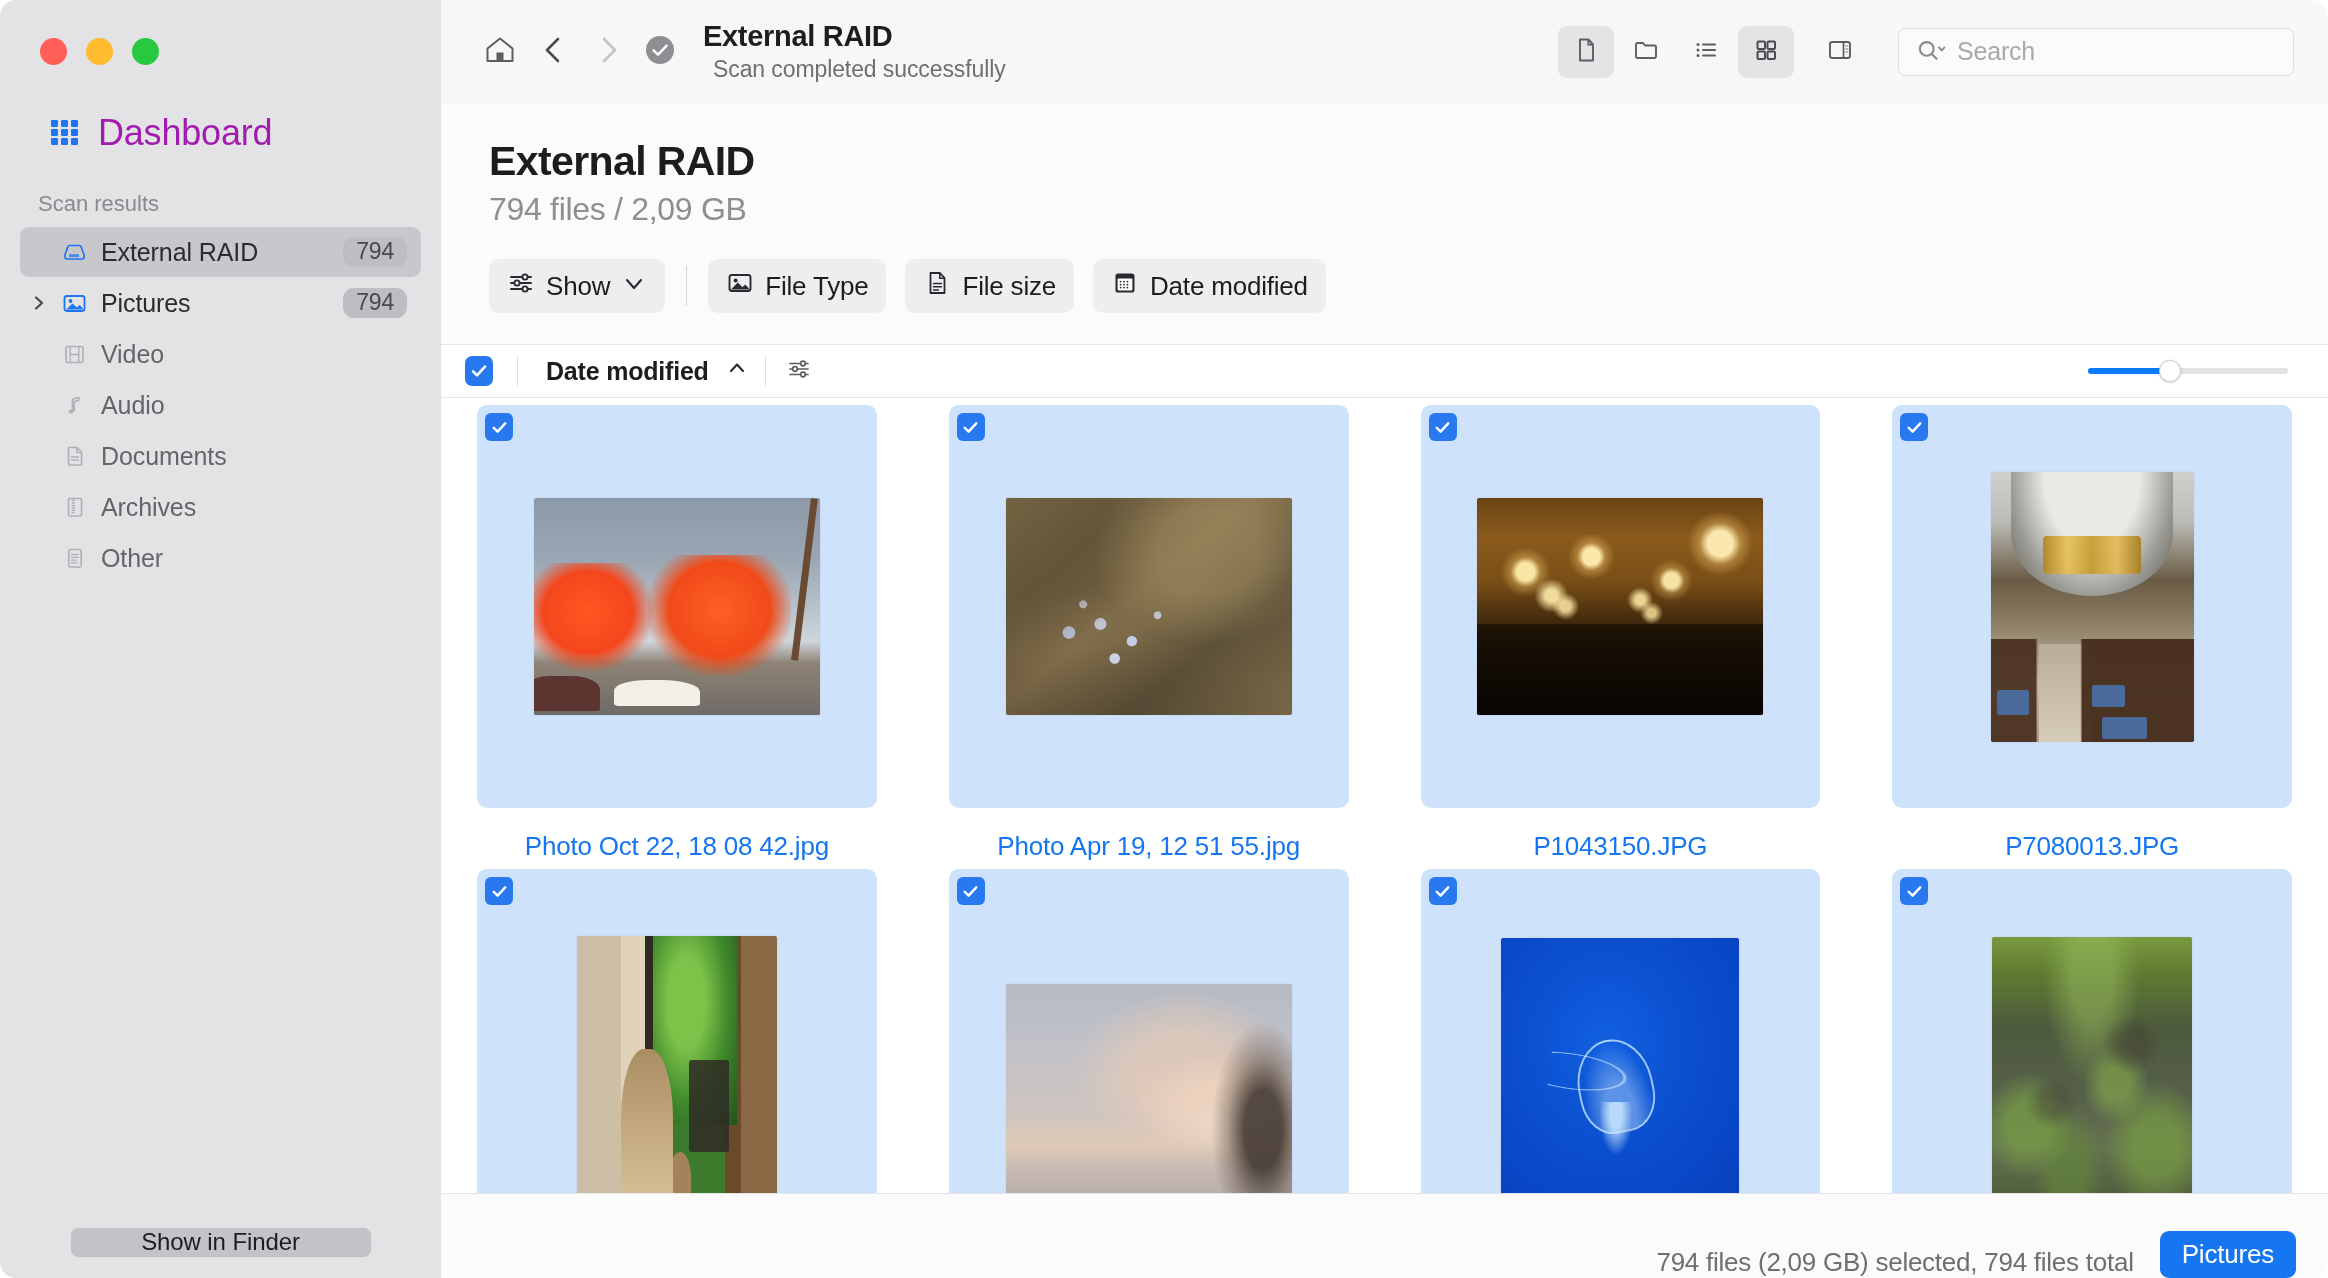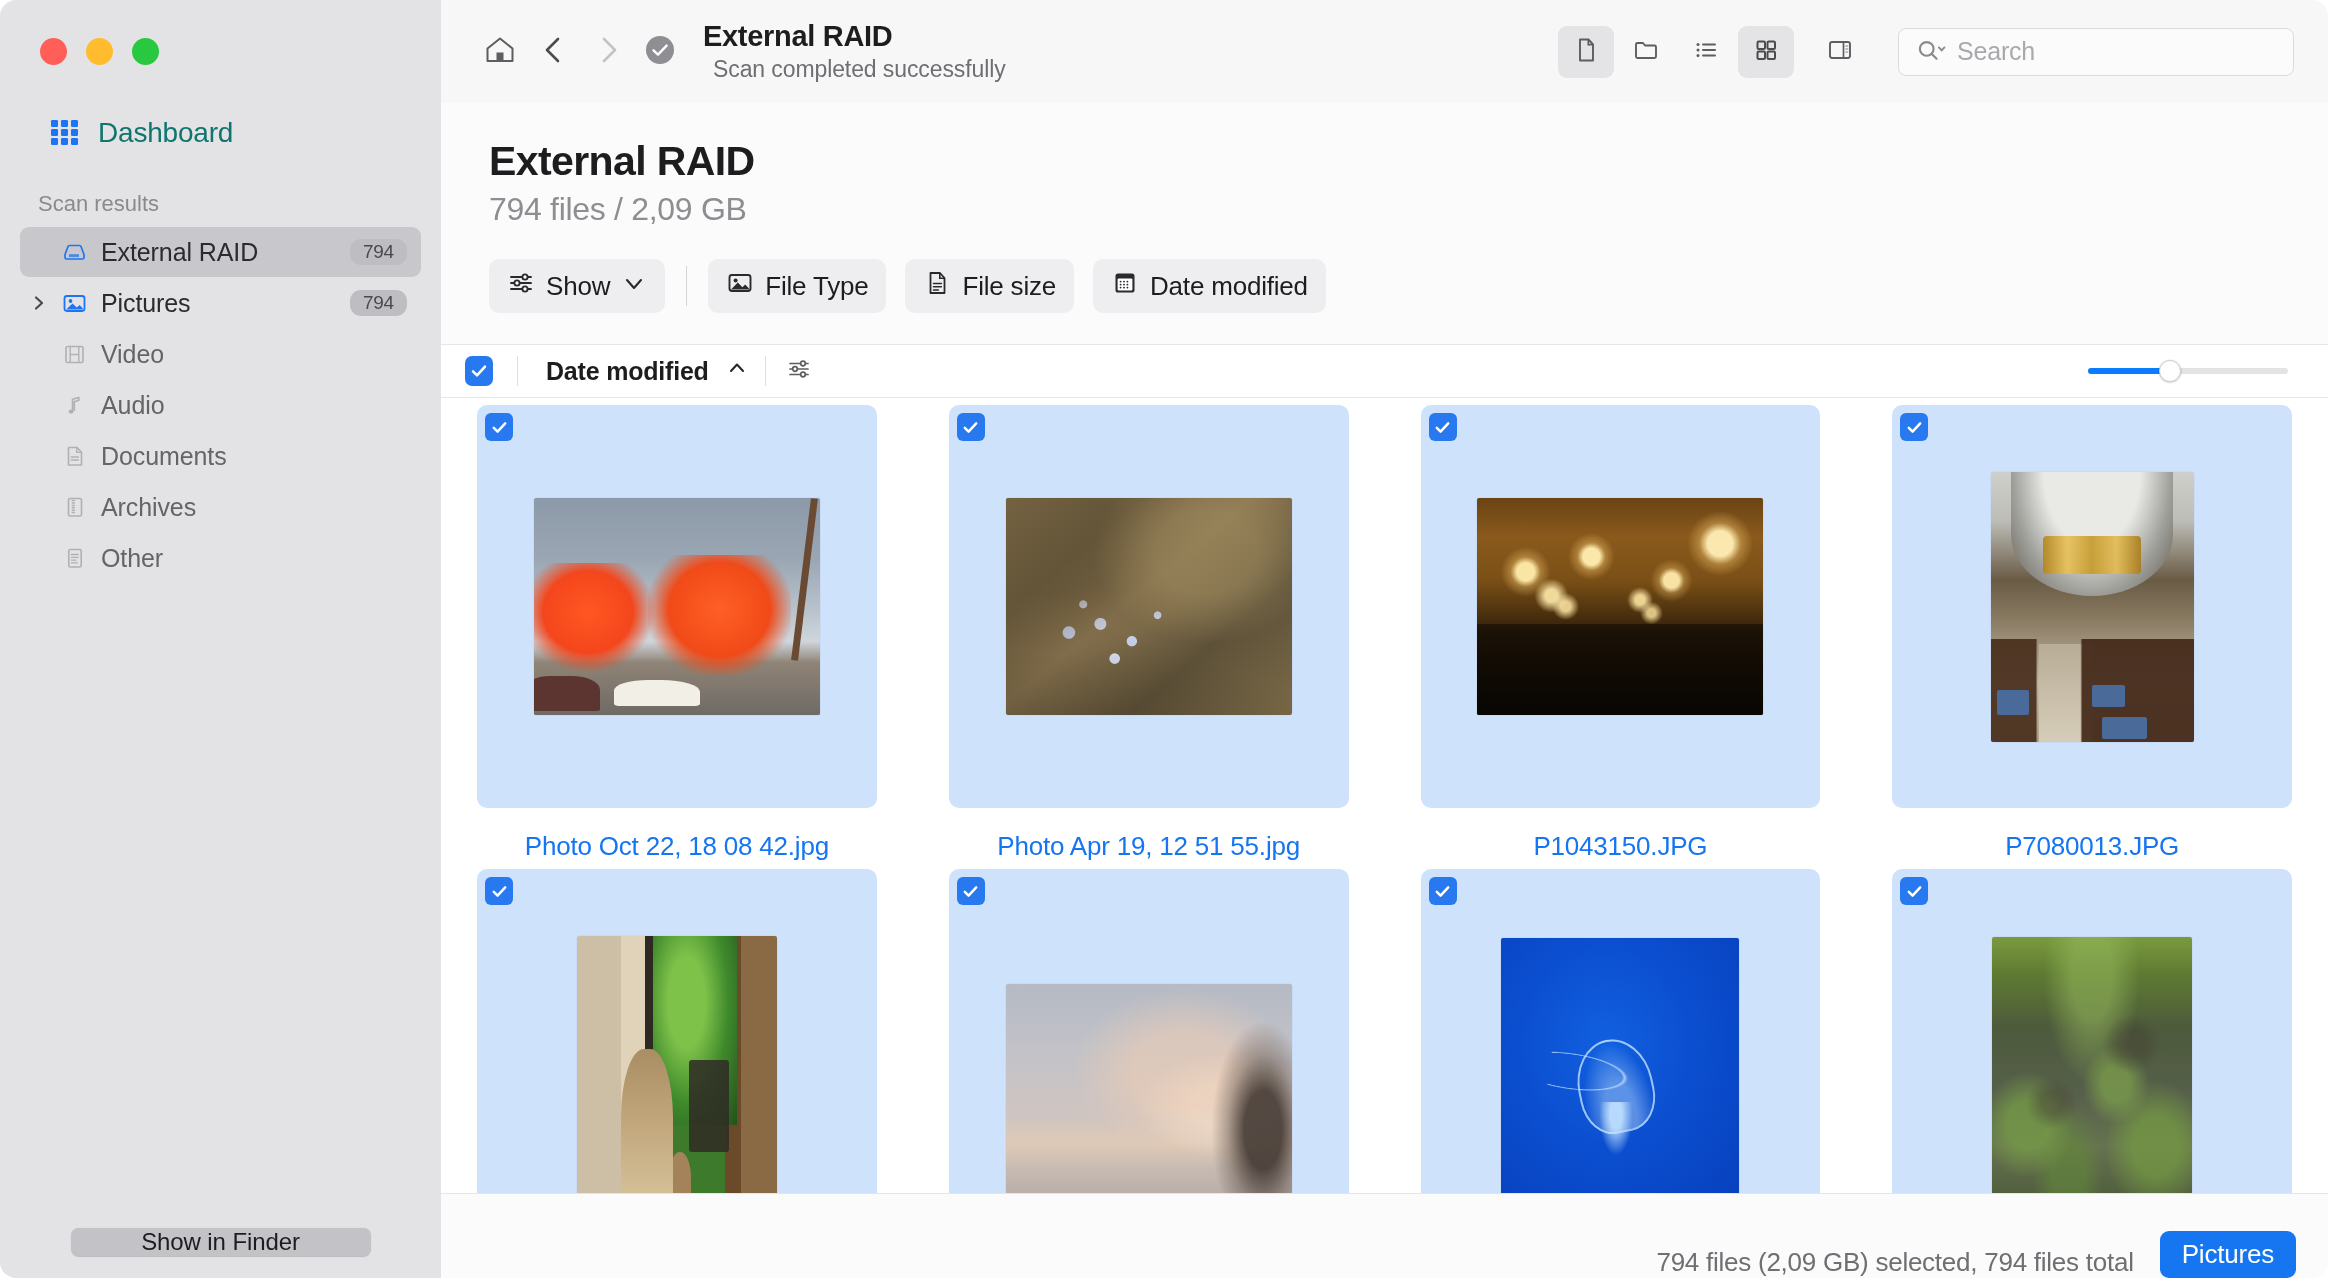--- a/index.html
+++ b/index.html
@@ -53,22 +53,22 @@
     display: flex;
     align-items: center;
     gap: 18px;
     padding: 0 0 0 50px;
     height: 56px;
     margin-top: 25px;
     cursor: default;
   }
   .dash-icon { width: 30px; height: 30px; display:block; }
   .dash-label {
-    font-size: 28px;
-    color: #0f766e;
+    font-size: 36px;
+    color: #a21caf;
     letter-spacing: -0.2px;
   }
 
   .section-title {
     font-size: 22px;
     color: #8a8a8e;
     padding: 30px 0 10px 38px;
     letter-spacing: 0px;
   }
 
@@ -108,21 +108,21 @@
     color: #2b2b2e;
     letter-spacing: -0.1px;
     flex: 1 1 auto;
     white-space: nowrap;
   }
   .nav-label.dim { color: #656569; }
 
   .badge {
     background: #bdbdc2;
     color: #4a4a4e;
-    font-size: 19px;
+    font-size: 23px;
     border-radius: 11px;
     padding: 3px 13px 4px;
     line-height: 1;
     letter-spacing: -0.2px;
   }
 
   .sidebar-footer {
     margin-top: auto;
     padding: 0 0 22px 0;
     display: flex;

